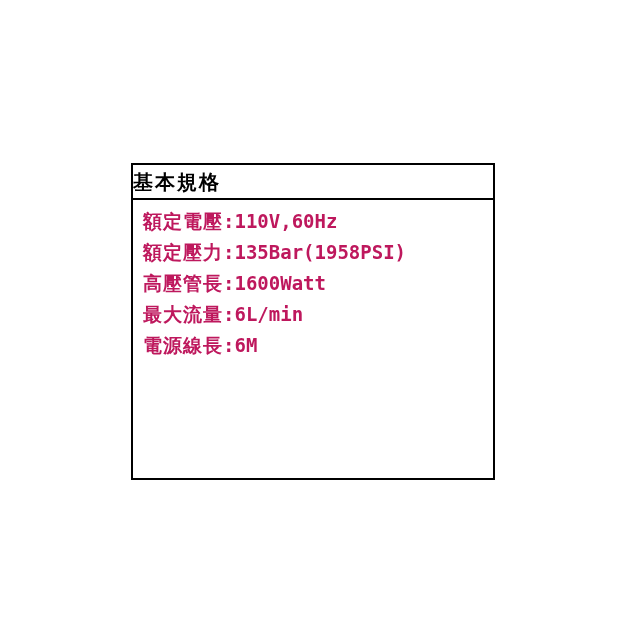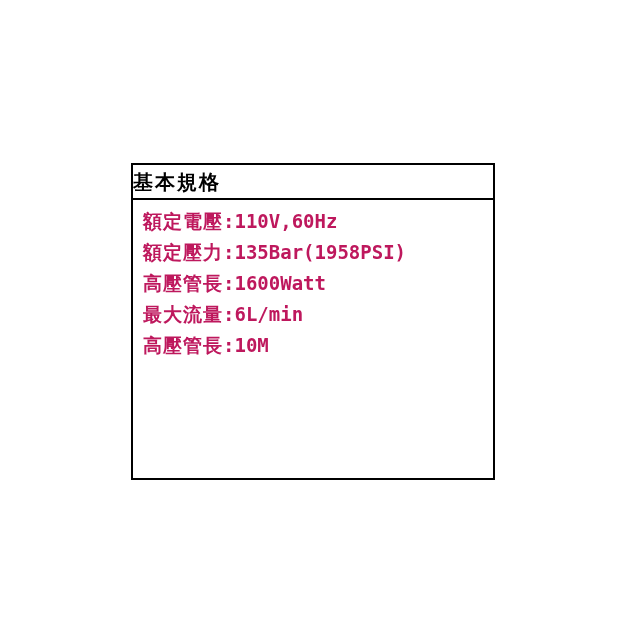--- a/index.html
+++ b/index.html
@@ -81,21 +81,21 @@
       </div>
 
       <div class="spec-row">
         <span class="label">高壓管長</span><span class="sep">:</span><span class="value">1600Watt</span>
       </div>
 
       <div class="spec-row">
         <span class="label">最大流量</span><span class="sep">:</span><span class="value">6L/min</span>
       </div>
 
+      <div class="spec-row">
+        <span class="label">電源線長</span><span class="sep">:</span><span class="value">6M</span>
+      </div>
 
-      <div class="spec-row">
-        <span class="label">高壓管長</span><span class="sep">:</span><span class="value">10M</span>
-      </div>
 
 
     </div>
   </div>
 </div>
 
 </body></html>

